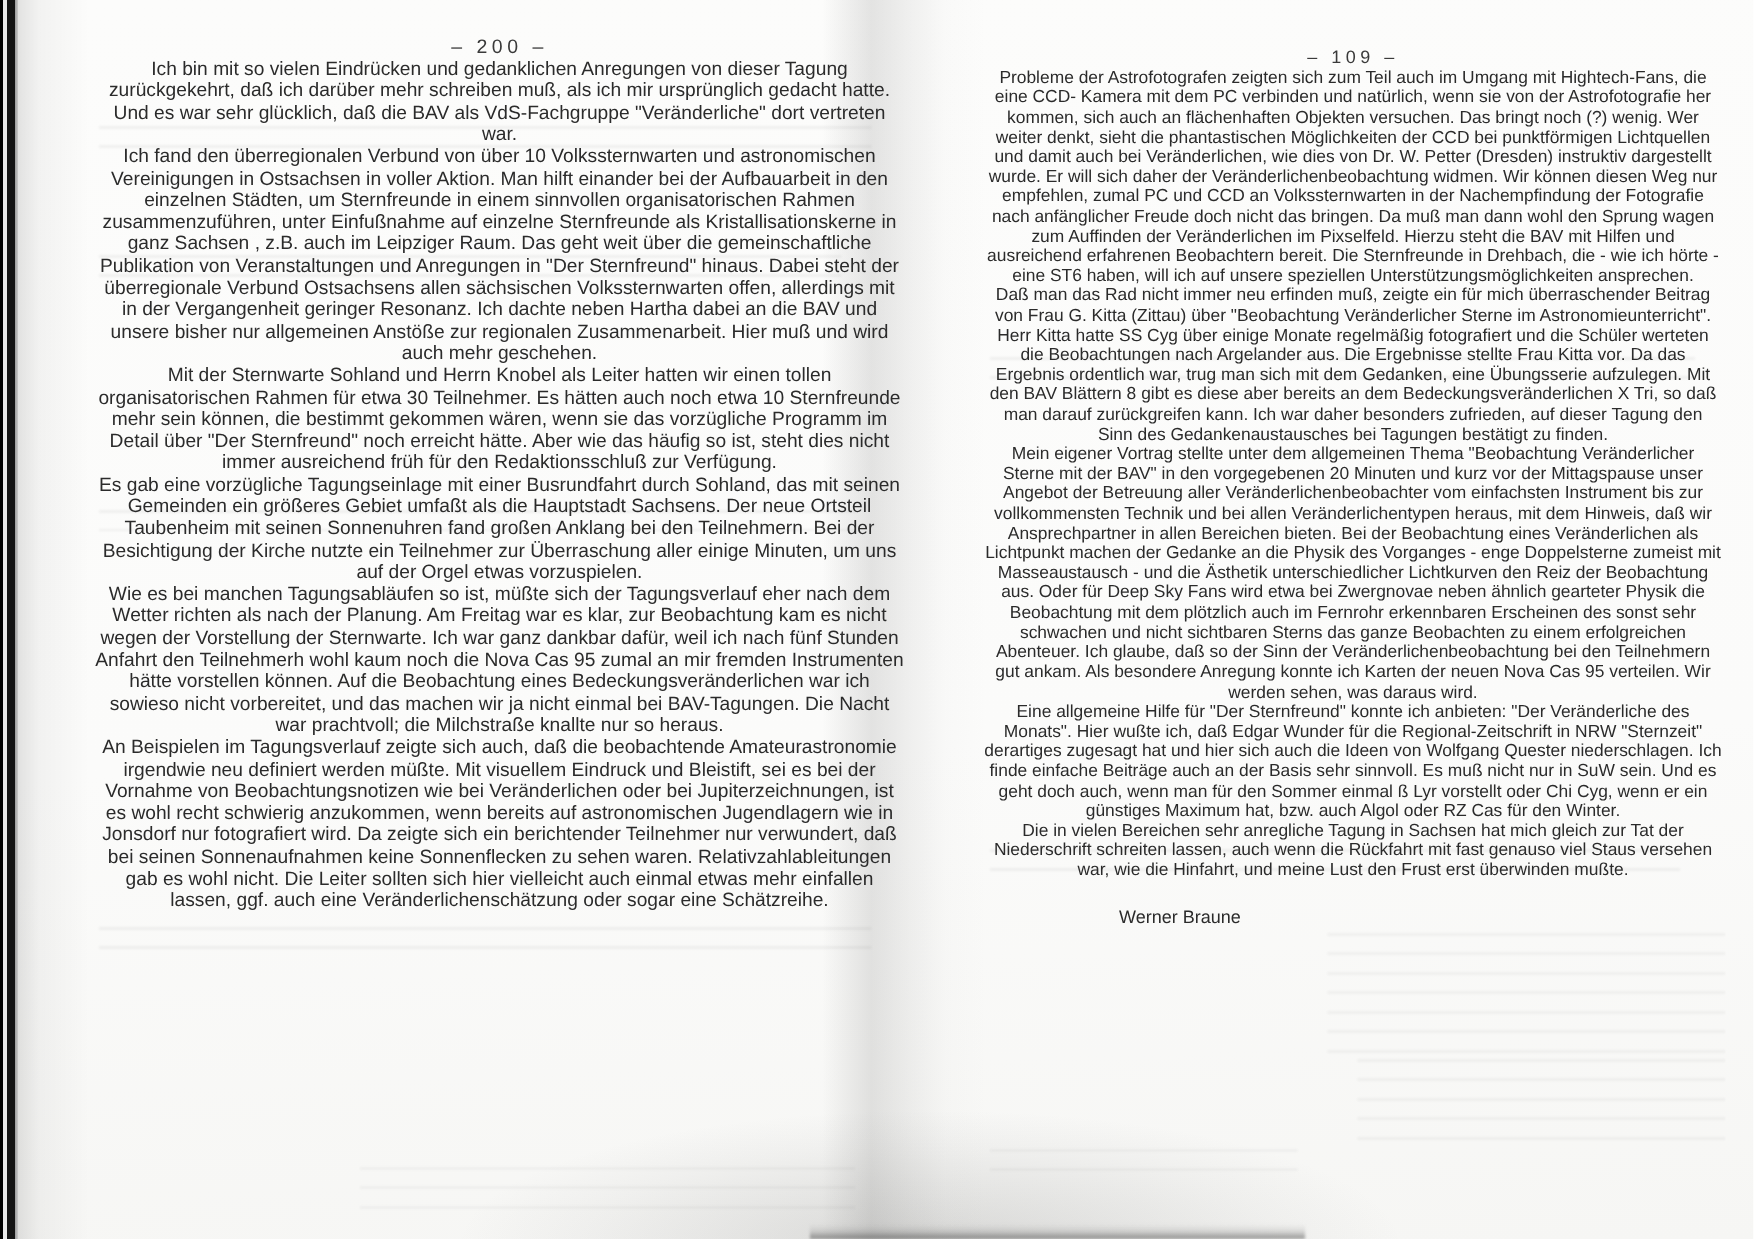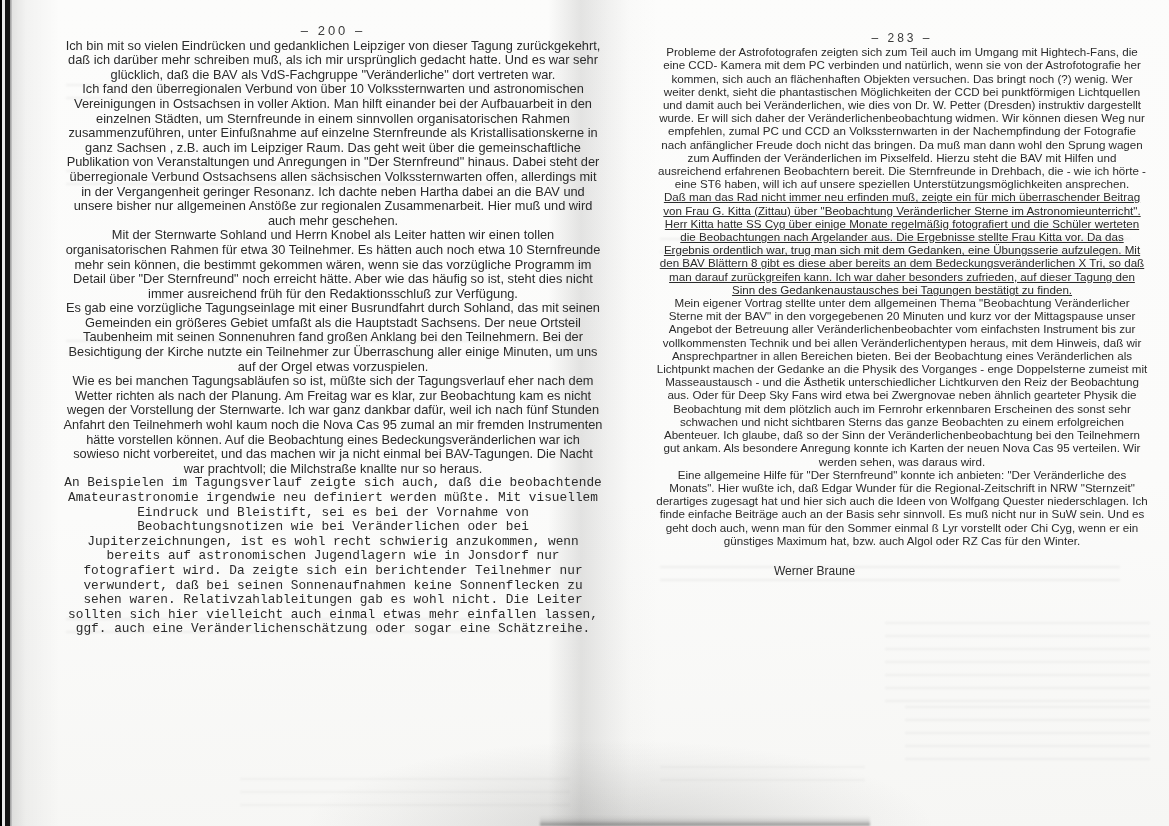--- a/index.html
+++ b/index.html
@@ -76,30 +76,30 @@
     margin: 0;
     color: #2b2b2b;
     text-align: center;
   }
   
   .lp1 { margin-top: 40px; }
   .lp2 { margin-top: 25px; }
   .lp3 { margin-top: 18px; }
   .lp4 { margin-top: 7px;  }
   .lp5 { margin-top: 10px; }
-  .lp6 { margin-top: 30px; font-family: Liberation Mono, monospace; }
+  .lp6 { margin-top: 30px; }
   
   .rp1 { margin-top: 17px; }
-  .rp2 { margin-top: 21px; text-decoration: underline; }
+  .rp2 { margin-top: 21px; }
   .rp3 { margin-top: 8px;  }
   .rp4 { margin-top: 20px; }
   .rp5 { margin-top: 24px; }
 
   .signature {
-    margin: 18px 0 0 118px;
+    margin: 18px 0 0 90px;
     font-size: 12px;
     color: #2b2b2b;
   }
 
   
   .ghost {
     position: absolute;
     background: repeating-linear-gradient(to bottom,
       rgba(100,100,100,0.14) 0 2px,
       transparent 2px 13px);
@@ -133,30 +133,31 @@
   <div class="ghost g4"></div>
   <div class="ghost g5"></div>
   <div class="ghost g6"></div>
   <div class="ghost g7"></div>
   <div class="ghost g8"></div>
   <div class="ghost g9"></div>
   <div class="ghost g10"></div>
 
   <div class="page page-left">
     <div class="page-number">–  200  –</div>
-    <p class="para lp1">Ich bin mit  so vielen Eindrücken und gedanklichen Leipziger von dieser Tagung zurückgekehrt, daß ich darüber mehr schreiben muß, als ich mir ursprünglich gedacht hatte. Und es war sehr glücklich, daß die BAV als VdS-Fachgruppe "Veränderliche" dort vertreten war.</p>
+    <p class="para lp1">Ich bin mit  so vielen Eindrücken und gedanklichen Anregungen von dieser Tagung zurückgekehrt, daß ich darüber mehr schreiben muß, als ich mir ursprünglich gedacht hatte. Und es war sehr glücklich, daß die BAV als VdS-Fachgruppe "Veränderliche" dort vertreten war.</p>
     <p class="para lp2">Ich fand den überregionalen Verbund von über 10 Volkssternwarten und astronomischen Vereinigungen in Ostsachsen in voller Aktion. Man hilft einander bei der Aufbauarbeit in den einzelnen Städten, um Sternfreunde in einem sinnvollen organisatorischen Rahmen zusammenzuführen, unter Einfußnahme auf einzelne Sternfreunde als Kristallisationskerne in ganz  Sachsen , z.B. auch im Leipziger Raum.  Das geht weit über die gemeinschaftliche Publikation von Veranstaltungen und Anregungen   in "Der Sternfreund" hinaus. Dabei steht der überregionale Verbund Ostsachsens allen sächsischen Volkssternwarten offen, allerdings mit in der Vergangenheit  geringer Resonanz. Ich dachte neben Hartha dabei an die BAV und unsere bisher nur allgemeinen Anstöße zur regionalen Zusammenarbeit. Hier muß und wird auch mehr geschehen.</p>
     <p class="para lp3">Mit der Sternwarte Sohland und Herrn Knobel als Leiter hatten wir einen tollen organisatorischen  Rahmen für etwa 30 Teilnehmer. Es hätten auch noch etwa 10 Sternfreunde mehr sein können, die bestimmt gekommen wären, wenn sie das vorzügliche Programm im Detail über "Der  Sternfreund" noch erreicht hätte. Aber wie das häufig so ist, steht dies nicht immer ausreichend früh für den Redaktionsschluß zur Verfügung.</p>
     <p class="para lp4">Es gab eine vorzügliche Tagungseinlage mit einer Busrundfahrt durch Sohland, das mit seinen Gemeinden ein größeres Gebiet umfaßt als die Hauptstadt Sachsens. Der neue Ortsteil Taubenheim mit seinen Sonnenuhren fand großen Anklang bei den Teilnehmern. Bei der Besichtigung der Kirche nutzte ein Teilnehmer zur Überraschung aller einige Minuten, um uns auf der Orgel etwas vorzuspielen.</p>
     <p class="para lp5">Wie es bei manchen Tagungsabläufen so ist,  müßte sich der Tagungsverlauf eher nach dem Wetter richten als nach der Planung. Am Freitag war es klar, zur Beobachtung kam es nicht wegen der Vorstellung der Sternwarte. Ich war ganz dankbar dafür, weil ich nach fünf Stunden Anfahrt den Teilnehmerh wohl kaum noch die Nova Cas 95 zumal an mir fremden Instrumenten hätte vorstellen können. Auf die Beobachtung eines Bedeckungsveränderlichen  war ich sowieso nicht vorbereitet, und das machen wir ja nicht einmal bei BAV-Tagungen. Die Nacht war prachtvoll; die Milchstraße knallte nur so heraus.</p>
     <p class="para lp6">An Beispielen im Tagungsverlauf zeigte sich auch, daß die beobachtende Amateurastronomie irgendwie neu definiert werden müßte. Mit visuellem Eindruck und Bleistift, sei es bei der Vornahme von Beobachtungsnotizen wie bei Veränderlichen oder bei Jupiterzeichnungen, ist es wohl recht schwierig anzukommen, wenn bereits auf astronomischen Jugendlagern wie in Jonsdorf nur fotografiert wird. Da zeigte sich ein berichtender Teilnehmer nur verwundert, daß bei seinen Sonnenaufnahmen keine Sonnenflecken zu sehen waren. Relativzahlableitungen gab es wohl nicht. Die Leiter sollten sich hier vielleicht auch einmal etwas mehr einfallen lassen, ggf. auch eine  Veränderlichenschätzung oder sogar eine Schätzreihe.</p>
   </div>
 
   <div class="page page-right">
-    <div class="page-number">–  283  –</div>
+    <div class="page-number">–  109  –</div>
     <p class="para rp1">Probleme der Astrofotografen zeigten sich zum Teil auch im Umgang mit Hightech-Fans, die eine CCD- Kamera mit dem PC verbinden und natürlich, wenn sie von der Astrofotografie her kommen,  sich auch an flächenhaften Objekten versuchen. Das bringt noch (?) wenig. Wer weiter denkt, sieht die phantastischen Möglichkeiten der CCD bei punktförmigen Lichtquellen und damit auch bei Veränderlichen, wie dies von Dr. W. Petter (Dresden) instruktiv dargestellt wurde. Er will sich daher der Veränderlichenbeobachtung widmen. Wir können diesen Weg nur empfehlen, zumal PC und CCD an Volkssternwarten in der Nachempfindung der Fotografie nach anfänglicher Freude doch nicht das bringen. Da muß man dann wohl den Sprung wagen zum Auffinden der Veränderlichen im Pixselfeld. Hierzu steht die BAV mit Hilfen und ausreichend erfahrenen Beobachtern bereit. Die Sternfreunde in Drehbach, die - wie ich hörte - eine ST6 haben, will ich auf unsere speziellen Unterstützungsmöglichkeiten ansprechen.</p>
     <p class="para rp2">Daß man das Rad nicht immer neu erfinden muß, zeigte ein für mich überraschender Beitrag von Frau G. Kitta (Zittau) über "Beobachtung Veränderlicher Sterne im Astronomieunterricht". Herr Kitta hatte SS Cyg über einige Monate regelmäßig fotografiert und die Schüler werteten die Beobachtungen nach Argelander aus. Die Ergebnisse stellte Frau Kitta vor. Da das Ergebnis ordentlich war, trug man sich mit dem Gedanken, eine Übungsserie aufzulegen. Mit den BAV Blättern 8 gibt es diese aber bereits an dem Bedeckungsveränderlichen X Tri, so daß man  darauf zurückgreifen kann. Ich war daher besonders zufrieden, auf dieser Tagung den Sinn des Gedankenaustausches bei Tagungen bestätigt zu finden.</p>
     <p class="para rp3">Mein eigener Vortrag stellte unter dem allgemeinen Thema "Beobachtung Veränderlicher Sterne mit der BAV" in den vorgegebenen 20 Minuten und kurz vor der Mittagspause unser Angebot der Betreuung aller Veränderlichenbeobachter vom einfachsten Instrument bis zur vollkommensten Technik und bei allen Veränderlichentypen heraus, mit dem Hinweis, daß wir Ansprechpartner in allen Bereichen bieten. Bei der Beobachtung eines Veränderlichen als Lichtpunkt machen der Gedanke an die Physik des Vorganges - enge Doppelsterne zumeist mit  Masseaustausch - und die Ästhetik unterschiedlicher Lichtkurven den Reiz der Beobachtung aus. Oder für Deep Sky Fans wird etwa bei Zwergnovae neben ähnlich gearteter Physik die Beobachtung mit dem plötzlich auch im Fernrohr erkennbaren Erscheinen des sonst sehr schwachen und nicht sichtbaren Sterns das ganze Beobachten zu einem erfolgreichen  Abenteuer. Ich glaube, daß so der Sinn der Veränderlichenbeobachtung bei den Teilnehmern gut  ankam.  Als besondere Anregung konnte ich Karten der neuen Nova Cas 95 verteilen.  Wir werden sehen, was daraus wird.</p>
     <p class="para rp4">Eine allgemeine Hilfe für "Der Sternfreund" konnte ich anbieten: "Der Veränderliche des Monats".  Hier wußte ich, daß Edgar Wunder für die Regional-Zeitschrift in NRW "Sternzeit"  derartiges zugesagt hat und hier sich auch die Ideen von Wolfgang Quester niederschlagen. Ich finde einfache Beiträge auch an der Basis sehr sinnvoll. Es muß nicht nur in SuW sein. Und es geht doch auch, wenn man für den Sommer einmal ß Lyr vorstellt oder Chi Cyg, wenn er ein günstiges Maximum hat, bzw. auch  Algol oder RZ Cas für den Winter.</p>
+    <p class="para rp5">Die in vielen Bereichen sehr anregliche Tagung in Sachsen hat mich gleich zur Tat der Niederschrift schreiten lassen, auch wenn die Rückfahrt  mit fast genauso viel Staus versehen war, wie die Hinfahrt, und meine Lust den Frust erst überwinden mußte.</p>
     <p class="signature">Werner Braune</p>
   </div>
 
 </div>
 
 </body></html>

